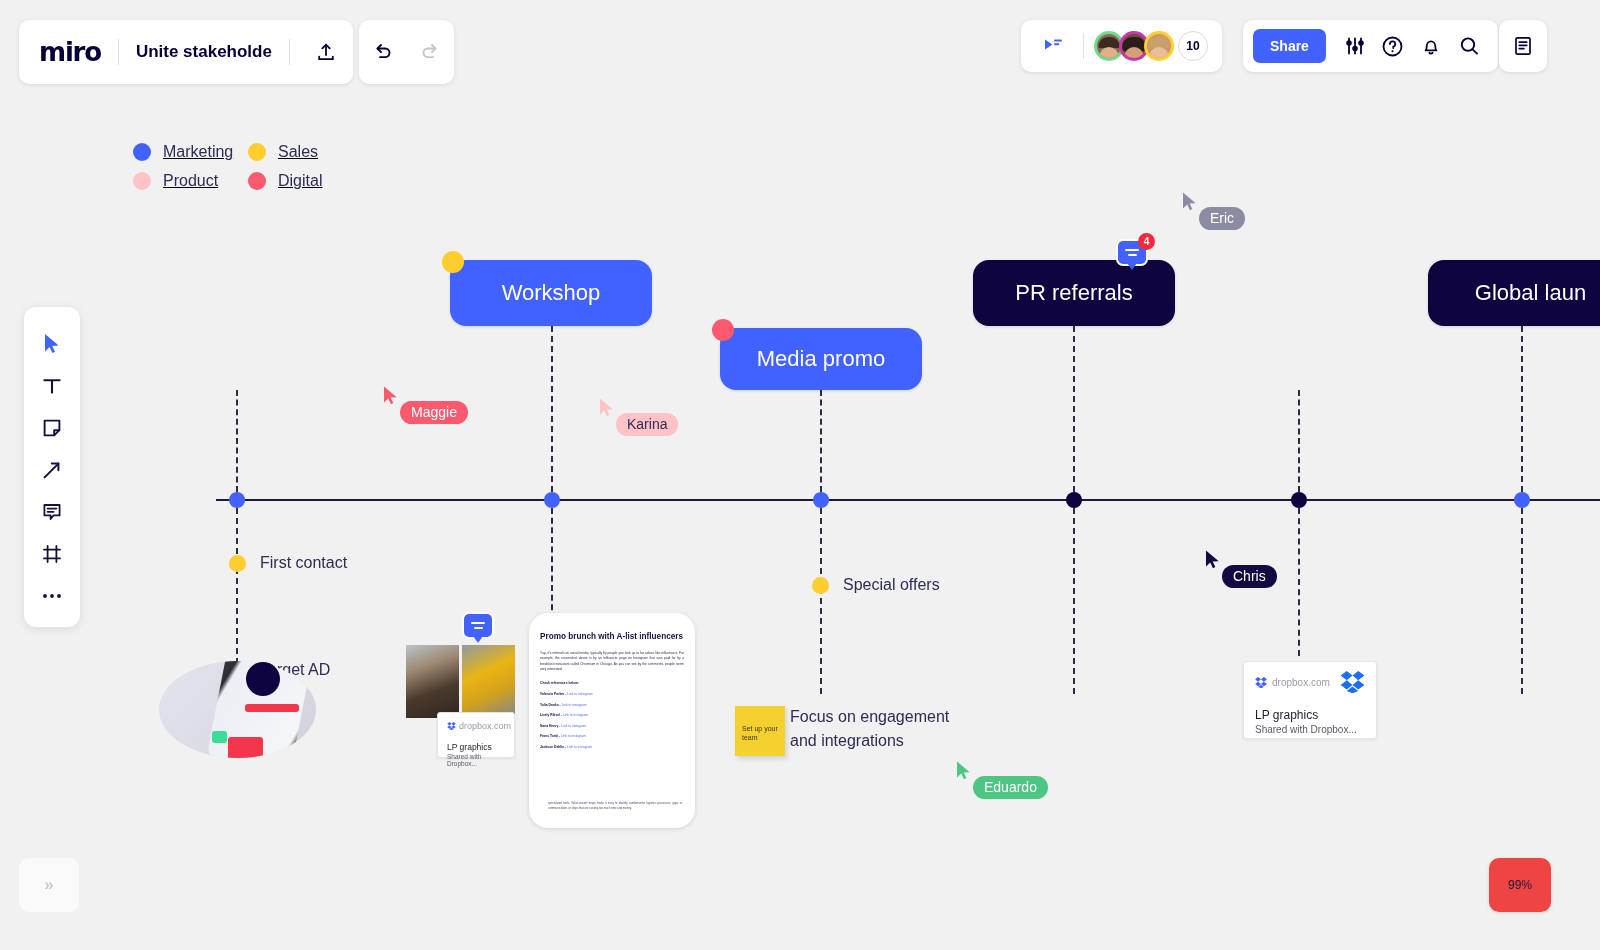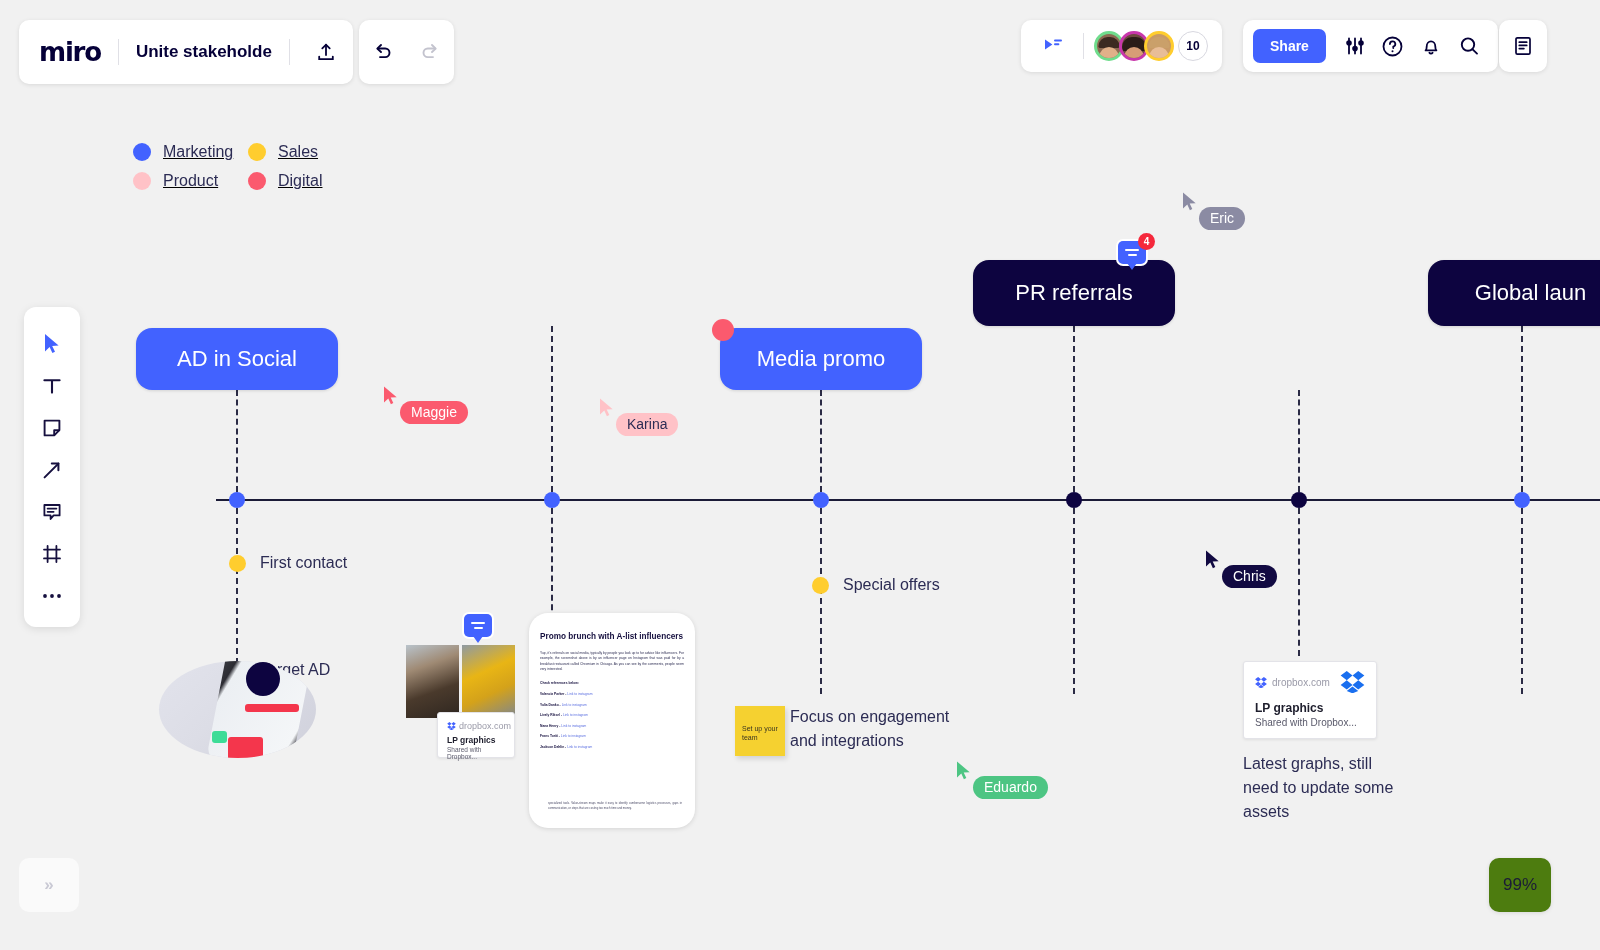--- a/index.html
+++ b/index.html
@@ -135,21 +135,21 @@
     font-size: 10px; font-weight: 700; display: flex; align-items: center; justify-content: center;
   }
 
   
   .dbx {
     position: absolute; background: #fff; border: 1px solid #e3e3e8;
     border-radius: 3px; box-shadow: 0 1px 3px rgba(0,0,0,.08);
   }
   .dbx-head { display: flex; align-items: center; justify-content: space-between; padding: 7px 9px 3px; }
   .dbx-domain { font-size: 9px; color: #9a9aa8; }
-  .dbx-title { font-weight: 700; color: #1e1e2d; padding: 0 9px; }
+  .dbx-title { font-weight: 400; color: #1e1e2d; padding: 0 9px; margin-top: 7px; }
   .dbx-sub { color: #5a5a6b; padding: 1px 9px 8px; }
 
   
   .sticky {
     position: absolute; background: #f5d130;
     box-shadow: 2px 3px 5px rgba(0,0,0,.13);
     font-size: 7px; color: #3a3520; padding: 18px 7px 0 7px; line-height: 1.35;
   }
 
   .freetext { position: absolute; font-size: 16px; color: #2c2c54; line-height: 1.5; }
@@ -178,23 +178,23 @@
 
   
   .expand-btn {
     position: absolute; left: 19px; top: 858px; width: 60px; height: 54px;
     background: #fafafa; border-radius: 10px;
     display: flex; align-items: center; justify-content: center;
     color: #c9c9d4; font-size: 17px; font-weight: 700; cursor: pointer;
   }
   .zoom-box {
     position: absolute; left: 1489px; top: 858px; width: 62px; height: 54px;
-    background: #4d7c0f; border-radius: 10px; box-shadow: 0 1px 4px rgba(0,0,0,.10);
+    background: #ef4444; border-radius: 10px; box-shadow: 0 1px 4px rgba(0,0,0,.10);
     display: flex; align-items: center; justify-content: center;
-    font-size: 17px; color: #1b1b37; font-weight: 500; cursor: pointer;
+    font-size: 12px; color: #1b1b37; font-weight: 500; cursor: pointer;
   }
 </style>
 </head>
 <body>
 
 <div class="topbar">
 
   <div class="tb-group" id="grp-title">
     <span class="miro-logo">miro</span>
     <span class="vdiv"></span>
@@ -375,24 +375,25 @@
   <div class="vline" style="left:1298px; top:508px; height:148px;"></div>
   <div class="vline" style="left:1521px; top:508px; height:186px;"></div>
 
   <div class="node-dot" style="left:237px; top:500px; background:#4262ff"></div>
   <div class="node-dot" style="left:552px; top:500px; background:#4262ff"></div>
   <div class="node-dot" style="left:821px; top:500px; background:#4262ff"></div>
   <div class="node-dot" style="left:1074px; top:500px; background:#0d0440"></div>
   <div class="node-dot" style="left:1299px; top:500px; background:#0d0440"></div>
   <div class="node-dot" style="left:1522px; top:500px; background:#4262ff"></div>
 
-  <div class="card blue" style="left:136px; top:328px; width:202px; height:62px;">
-    <span>AD in Social</span>
-  </div>
-
+
+  <div class="card blue" style="left:450px; top:260px; width:202px; height:66px;">
+    <span class="card-badge" style="background:#ffcd2e"></span>
+    <span>Workshop</span>
+  </div>
 
   <div class="card blue" style="left:720px; top:328px; width:202px; height:62px;">
     <span class="card-badge" style="background:#fb5a6e"></span>
     <span>Media promo</span>
   </div>
 
   <div class="card dark" style="left:973px; top:260px; width:202px; height:66px;">
     <span>PR referrals</span>
   </div>
 
@@ -490,21 +491,20 @@
           </svg>
         <span class="dbx-domain" style="font-size:10px">dropbox.com</span>
       </span>
       <svg width="25" height="22" viewBox="0 0 14 13">
           <path d="M3.6 0 0 2.7l3.6 2.8L7 2.7Zm6.8 0L7 2.7l3.4 2.8L14 2.7ZM0 8.2l3.6 2.8L7 8.2 3.6 5.5Zm10.4-2.7L7 8.2l3.4 2.8L14 8.2ZM3.6 11.8 7 13.2l3.4-1.4L7 9.1Z" fill="#1a6fef"></path>
         </svg>
     </div>
     <div class="dbx-title" style="font-size:12px; padding:4px 11px 0">LP graphics</div>
     <div class="dbx-sub" style="font-size:10px; padding:2px 11px 0">Shared with Dropbox...</div>
   </div>
-  <div class="freetext" style="left:1243px; top:752px; width:155px;">Latest graphs, still need to update some assets</div>
 
   <div class="cursor" style="left:382px; top:385px;">
     <svg width="20" height="22" viewBox="0 0 20 22">
         <path d="M2 1.5 2 17.6 6.3 13.5 8.9 19.2 11.3 18 8.7 12.6 14.7 12.2Z" fill="#fb5a6e"></path>
       </svg>
     <span class="cursor-name" style="background:#fb5a6e; color:#fff;">Maggie</span>
   </div>
 
   <div class="cursor" style="left:598px; top:397px;">
     <svg width="20" height="22" viewBox="0 0 20 22">

